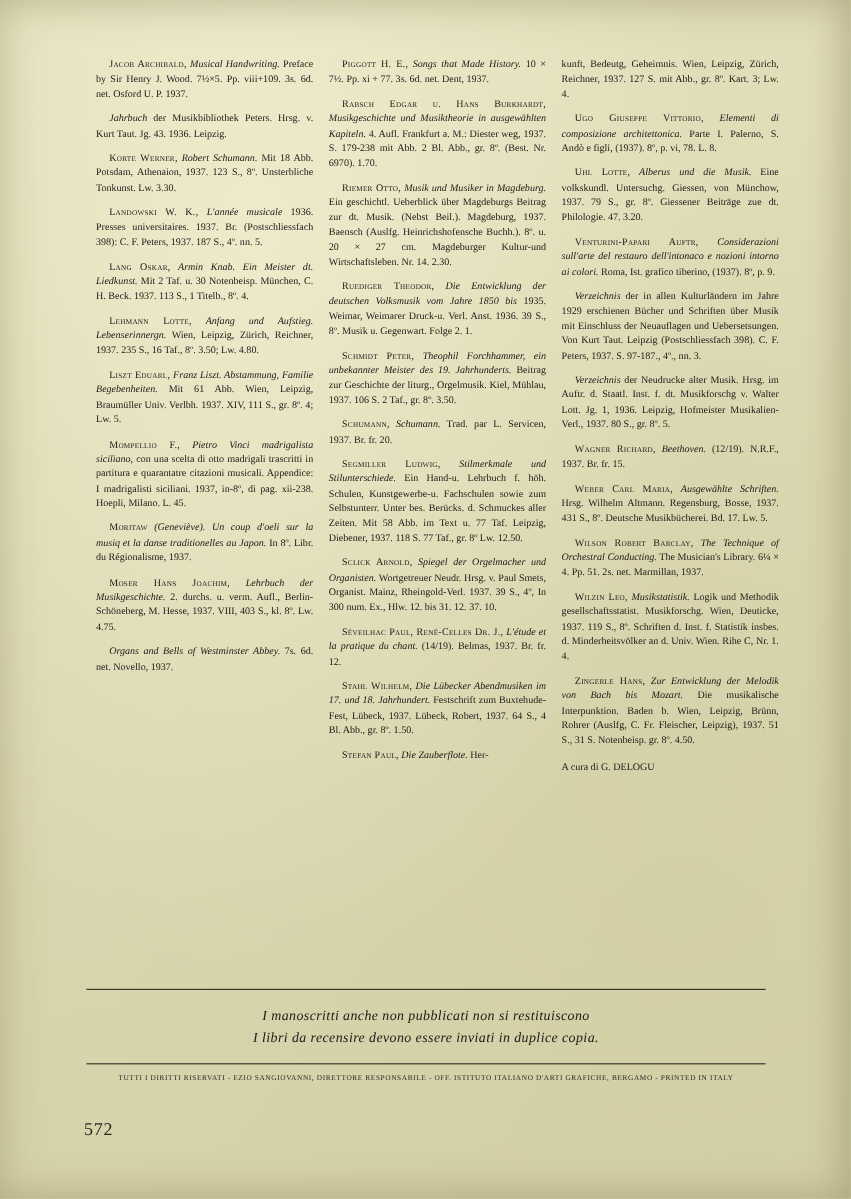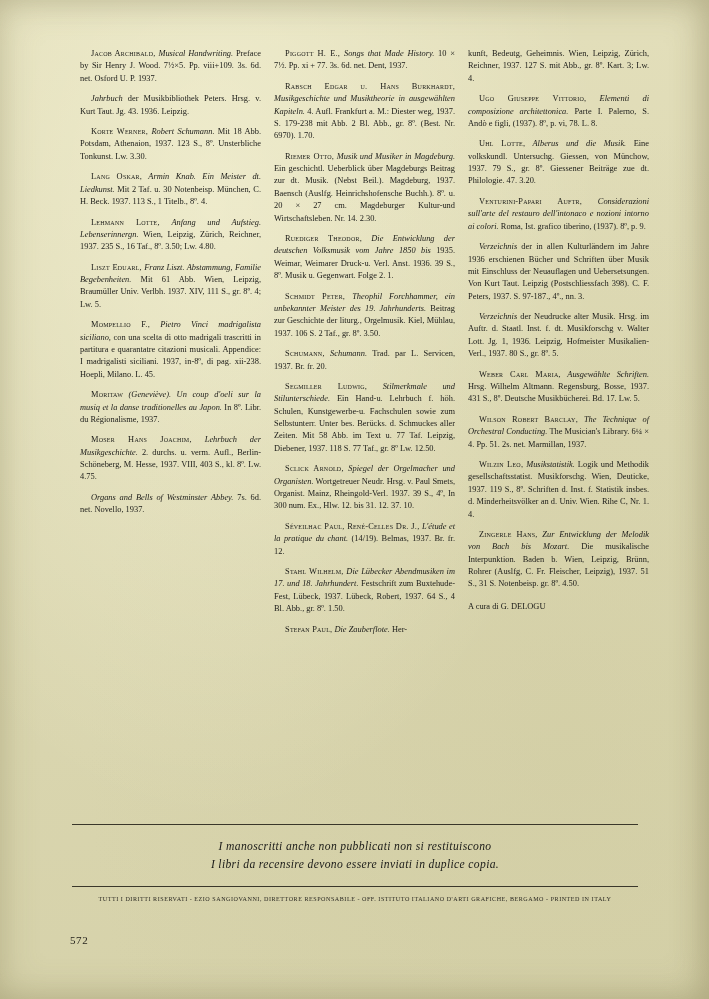--- a/index.html
+++ b/index.html
@@ -87,36 +87,37 @@
     font-size: 6.1px;
     letter-spacing: 0.52px;
     color: #2a2822;
     white-space: nowrap;
   }
 
   .folio {
     position: absolute;
     left: 70px;
     top: 934px;
-    font-size: 11px;
+    font-size: 15px;
     letter-spacing: 0.6px;
     color: #27251e;
   }
 </style>
 </head>
 <body>
 
 <div class="page"></div>
 
 <div class="columns">
 
   <div class="col">
     <p class="entry"><span class="sc">Jacob Archibald,</span><span class="it"> Musical Handwriting.</span><span> Preface by Sir Henry J. Wood. 7½×5. Pp. viii+109. 3s. 6d. net. Osford U. P. 1937.</span></p>
     <p class="entry"><span class="sc"></span><span class="it">Jahrbuch</span><span> der Musikbibliothek Peters. Hrsg. v. Kurt Taut. Jg. 43. 1936. Leipzig.</span></p>
     <p class="entry"><span class="sc">Korte Werner,</span><span class="it"> Robert Schumann.</span><span> Mit 18 Abb. Potsdam, Athenaion, 1937. 123 S., 8º. Unsterbliche Tonkunst. Lw. 3.30.</span></p>
+    <p class="entry"><span class="sc">Landowski W. K.,</span><span class="it"> L'année musicale</span><span> 1936. Presses universitaires. 1937. Br. (Postschliessfach 398): C. F. Peters, 1937. 187 S., 4º. nn. 5.</span></p>
     <p class="entry"><span class="sc">Lang Oskar,</span><span class="it"> Armin Knab. Ein Meister dt. Liedkunst.</span><span> Mit 2 Taf. u. 30 Notenbeisp. München, C. H. Beck. 1937. 113 S., 1 Titelb., 8º. 4.</span></p>
     <p class="entry"><span class="sc">Lehmann Lotte,</span><span class="it"> Anfang und Aufstieg. Lebenserinnergn.</span><span> Wien, Leipzig, Zürich, Reichner, 1937. 235 S., 16 Taf., 8º. 3.50; Lw. 4.80.</span></p>
     <p class="entry"><span class="sc">Liszt Eduarl,</span><span class="it"> Franz Liszt. Abstammung, Familie Begebenheiten.</span><span> Mit 61 Abb. Wien, Leipzig, Braumüller Univ. Verlbh. 1937. XIV, 111 S., gr. 8º. 4; Lw. 5.</span></p>
     <p class="entry"><span class="sc">Mompellio F.,</span><span class="it"> Pietro Vinci madrigalista siciliano,</span><span> con una scelta di otto madrigali trascritti in partitura e quarantatre citazioni musicali. Appendice: I madrigalisti siciliani. 1937, in-8º, di pag. xii-238. Hoepli, Milano. L. 45.</span></p>
     <p class="entry"><span class="sc">Moritaw</span><span class="it"> (Geneviève). Un coup d'oeli sur la musiq et la danse traditionelles au Japon.</span><span> In 8º. Libr. du Régionalisme, 1937.</span></p>
     <p class="entry"><span class="sc">Moser Hans Joachim,</span><span class="it"> Lehrbuch der Musikgeschichte.</span><span> 2. durchs. u. verm. Aufl., Berlin-Schöneberg, M. Hesse, 1937. VIII, 403 S., kl. 8º. Lw. 4.75.</span></p>
     <p class="entry"><span class="sc"></span><span class="it">Organs and Bells of Westminster Abbey.</span><span> 7s. 6d. net. Novello, 1937.</span></p>
   </div>
 
   <div class="col">
@@ -131,22 +132,23 @@
     <p class="entry"><span class="sc">Séveilhac Paul, René-Celles Dr. J.,</span><span class="it"> L'étude et la pratique du chant.</span><span> (14/19). Belmas, 1937. Br. fr. 12.</span></p>
     <p class="entry"><span class="sc">Stahl Wilhelm,</span><span class="it"> Die Lübecker Abendmusiken im 17. und 18. Jahrhundert.</span><span> Festschrift zum Buxtehude-Fest, Lübeck, 1937. Lübeck, Robert, 1937. 64 S., 4 Bl. Abb., gr. 8º. 1.50.</span></p>
     <p class="entry"><span class="sc">Stefan Paul,</span><span class="it"> Die Zauberflote.</span><span> Her-</span></p>
   </div>
 
   <div class="col">
     <p class="entry noindent"><span class="sc"></span><span class="it"></span><span>kunft, Bedeutg, Geheimnis. Wien, Leipzig, Zürich, Reichner, 1937. 127 S. mit Abb., gr. 8º. Kart. 3; Lw. 4.</span></p>
     <p class="entry"><span class="sc">Ugo Giuseppe Vittorio,</span><span class="it"> Elementi di composizione architettonica.</span><span> Parte I. Palerno, S. Andò e figli, (1937). 8º, p. vi, 78. L. 8.</span></p>
     <p class="entry"><span class="sc">Uhl Lotte,</span><span class="it"> Alberus und die Musik.</span><span> Eine volkskundl. Untersuchg. Giessen, von Münchow, 1937. 79 S., gr. 8º. Giessener Beiträge zue dt. Philologie. 47. 3.20.</span></p>
     <p class="entry"><span class="sc">Venturini-Papari Auftr,</span><span class="it"> Considerazioni sull'arte del restauro dell'intonaco e nozioni intorno ai colori.</span><span> Roma, Ist. grafico tiberino, (1937). 8º, p. 9.</span></p>
-    <p class="entry"><span class="sc"></span><span class="it">Verzeichnis</span><span> der in allen Kulturländern im Jahre 1936 erschienen Bücher und Schriften über Musik mit Einschluss der Neuauflagen und Uebersetsungen. Von Kurt Taut. Leipzig (Postschliessfach 398). C. F. Peters, 1937. S. 97-187., 4º., nn. 3.</span></p>
+    <p class="entry"><span class="sc"></span><span class="it">Verzeichnis</span><span> der in allen Kulturländern im Jahre 1929 erschienen Bücher und Schriften über Musik mit Einschluss der Neuauflagen und Uebersetsungen. Von Kurt Taut. Leipzig (Postschliessfach 398). C. F. Peters, 1937. S. 97-187., 4º., nn. 3.</span></p>
     <p class="entry"><span class="sc"></span><span class="it">Verzeichnis</span><span> der Neudrucke alter Musik. Hrsg. im Auftr. d. Staatl. Inst. f. dt. Musikforschg v. Walter Lott. Jg. 1, 1936. Leipzig, Hofmeister Musikalien-Verl., 1937. 80 S., gr. 8º. 5.</span></p>
+    <p class="entry"><span class="sc">Wagner Richard,</span><span class="it"> Beethoven.</span><span> (12/19). N.R.F., 1937. Br. fr. 15.</span></p>
     <p class="entry"><span class="sc">Weber Carl Maria,</span><span class="it"> Ausgewählte Schriften.</span><span> Hrsg. Wilhelm Altmann. Regensburg, Bosse, 1937. 431 S., 8º. Deutsche Musikbücherei. Bd. 17. Lw. 5.</span></p>
     <p class="entry"><span class="sc">Wilson Robert Barclay,</span><span class="it"> The Technique of Orchestral Conducting.</span><span> The Musician's Library. 6¼ × 4. Pp. 51. 2s. net. Marmillan, 1937.</span></p>
     <p class="entry"><span class="sc">Wilzin Leo,</span><span class="it"> Musikstatistik.</span><span> Logik und Methodik gesellschaftsstatist. Musikforschg. Wien, Deuticke, 1937. 119 S., 8º. Schriften d. Inst. f. Statistik insbes. d. Minderheitsvölker an d. Univ. Wien. Rihe C, Nr. 1. 4.</span></p>
     <p class="entry"><span class="sc">Zingerle Hans,</span><span class="it"> Zur Entwicklung der Melodik von Bach bis Mozart.</span><span> Die musikalische Interpunktion. Baden b. Wien, Leipzig, Brünn, Rohrer (Auslfg, C. Fr. Fleischer, Leipzig), 1937. 51 S., 31 S. Notenbeisp. gr. 8º. 4.50.</span></p>
     <p class="entry" style="text-align:left;text-indent:0;margin-top:10px;">A cura di G. DELOGU</p>
   </div>
 
 </div>
 
 <div class="notice">

